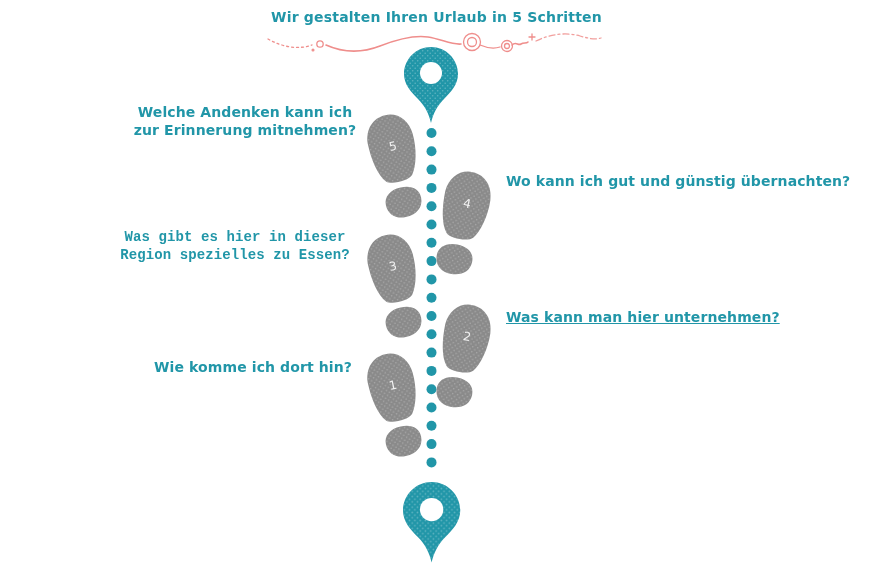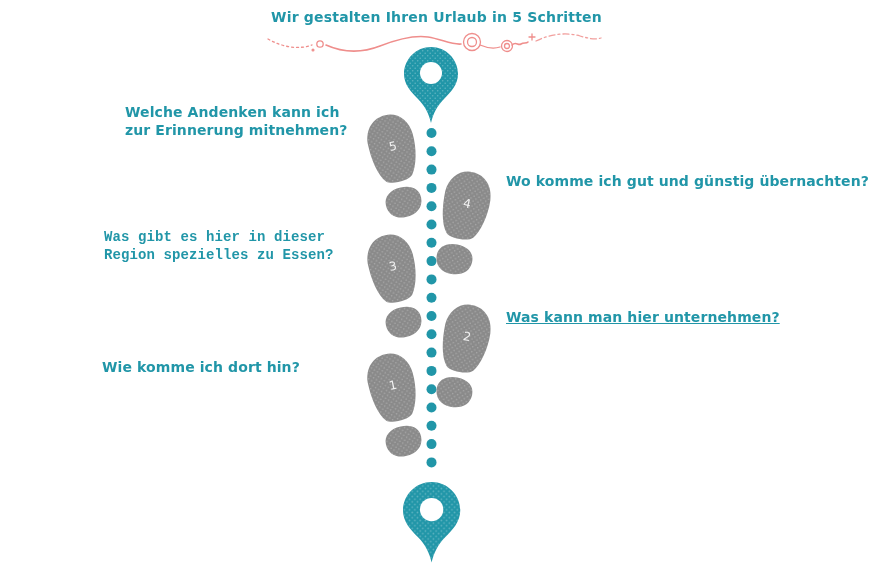--- a/index.html
+++ b/index.html
@@ -12,22 +12,22 @@
     border-radius:30px;
   }
   .label {
     position:absolute;
     font-weight:bold;
     font-size:14px;
     line-height:1.25;
     color:var(--teal,#2196a8);
     letter-spacing:0.1px;
   }
-  .label.center { }
-  .label.right  { text-align:left; }
+  .label.center { text-align:center; }
+  .label.right  { text-align:right; }
   .label.nowrap { white-space:nowrap; }
   .title {
     position:absolute;
     top:9px; left:0; width:100%;
     text-align:center;
     font-weight:bold;
     font-size:14px;
     color:var(--teal,#2196a8);
     letter-spacing:0.2px;
   }
@@ -129,21 +129,21 @@
 
     <g transform="translate(403,482) scale(1.06)">
       <use href="#pinPath" style="fill:var(--teal,#2196a8)"></use>
       <use href="#pinPath" fill="url(#stip)"></use>
       <circle cx="27" cy="26" r="11" fill="#ffffff"></circle>
     </g>
   </svg>
 
   <div class="label center" style="left:125px; top:104px; width:240px;">Welche Andenken kann ich zur Erinnerung mitnehmen?</div>
 
-  <div class="label nowrap" style="left:506px; top:173px;">Wo komme ich gut und günstig übernachten?</div>
+  <div class="label nowrap" style="left:506px; top:173px;">Wo kann ich gut und günstig übernachten?</div>
 
   <div class="label center" style="left:104px; top:229px; width:262px;font-family:Liberation Mono, monospace;">Was gibt es hier in dieser Region spezielles zu Essen?</div>
 
   <div class="label nowrap" style="left:506px; top:309px;text-decoration:underline;">Was kann man hier unternehmen?</div>
 
   <div class="label right nowrap" style="left:102px; top:359px; width:250px;">Wie komme ich dort hin?</div>
 
 </div>
 
 </body></html>

